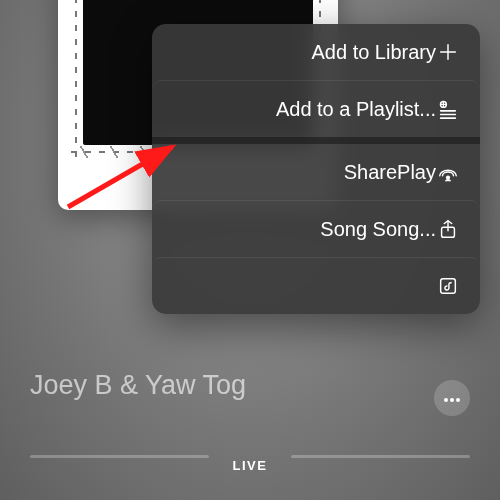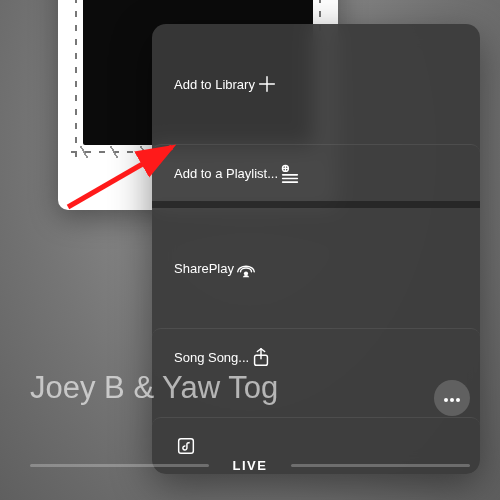--- a/index.html
+++ b/index.html
@@ -59,47 +59,46 @@
       width: 328px;
       background: rgba(58,58,58,0.93);
       border-radius: 14px;
       backdrop-filter: blur(10px);
       box-shadow: 0 12px 40px rgba(0,0,0,.45);
       overflow: hidden;
     }
     .menu-item {
       display: flex;
       align-items: center;
-      justify-content: flex-start;
+      justify-content: flex-end;
       padding: 16px 20px 16px 22px;
-      font-size: 13px;
+      font-size: 20px;
       font-weight: 400;
       color: #fff;
       cursor: pointer;
-      margin-top: 32px;
     }
     .menu-item + .menu-item { border-top: 1px solid rgba(255,255,255,0.08); border-radius: 9px; }
     .menu .sep { height: 7px; background: rgba(20,20,20,0.55); }
     .micon { width: 24px; height: 24px; flex: 0 0 24px; display:flex; align-items:center; justify-content:center; }
     .micon svg { width: 22px; height: 22px; stroke: #fff; fill: none; stroke-width: 1.6; }
 
     .track-info {
       position: absolute;
       left: 30px;
       top: 368px;
       right: 30px;
     }
     .track-title {
       font-size: 26px;
       font-weight: 700;
       color: #fff;
       letter-spacing: .3px;
     }
     .track-artist {
-      font-size: 31px;
+      font-size: 27px;
       font-weight: 400;
       color: rgba(255,255,255,0.62);
       margin-top: 2px;
     }
     .more-btn {
       position: absolute;
       right: 30px;
       top: 380px;
       width: 36px; height: 36px;
       border-radius: 50%;
@@ -108,21 +107,20 @@
       cursor:pointer;
     }
     .more-btn svg { width:18px; height:6px; }
     .more-btn circle { fill:#fff; }
 
     .progress-row {
       position: absolute;
       left: 30px; right: 30px;
       top: 455px;
       display: flex;
-      align-items: center;
       gap: 14px;
     }
     .pline {
       flex: 1;
       height: 3px;
       background: rgba(255,255,255,0.25);
       border-radius: 2px;
     }
     .live-badge {
       font-size: 13px;

